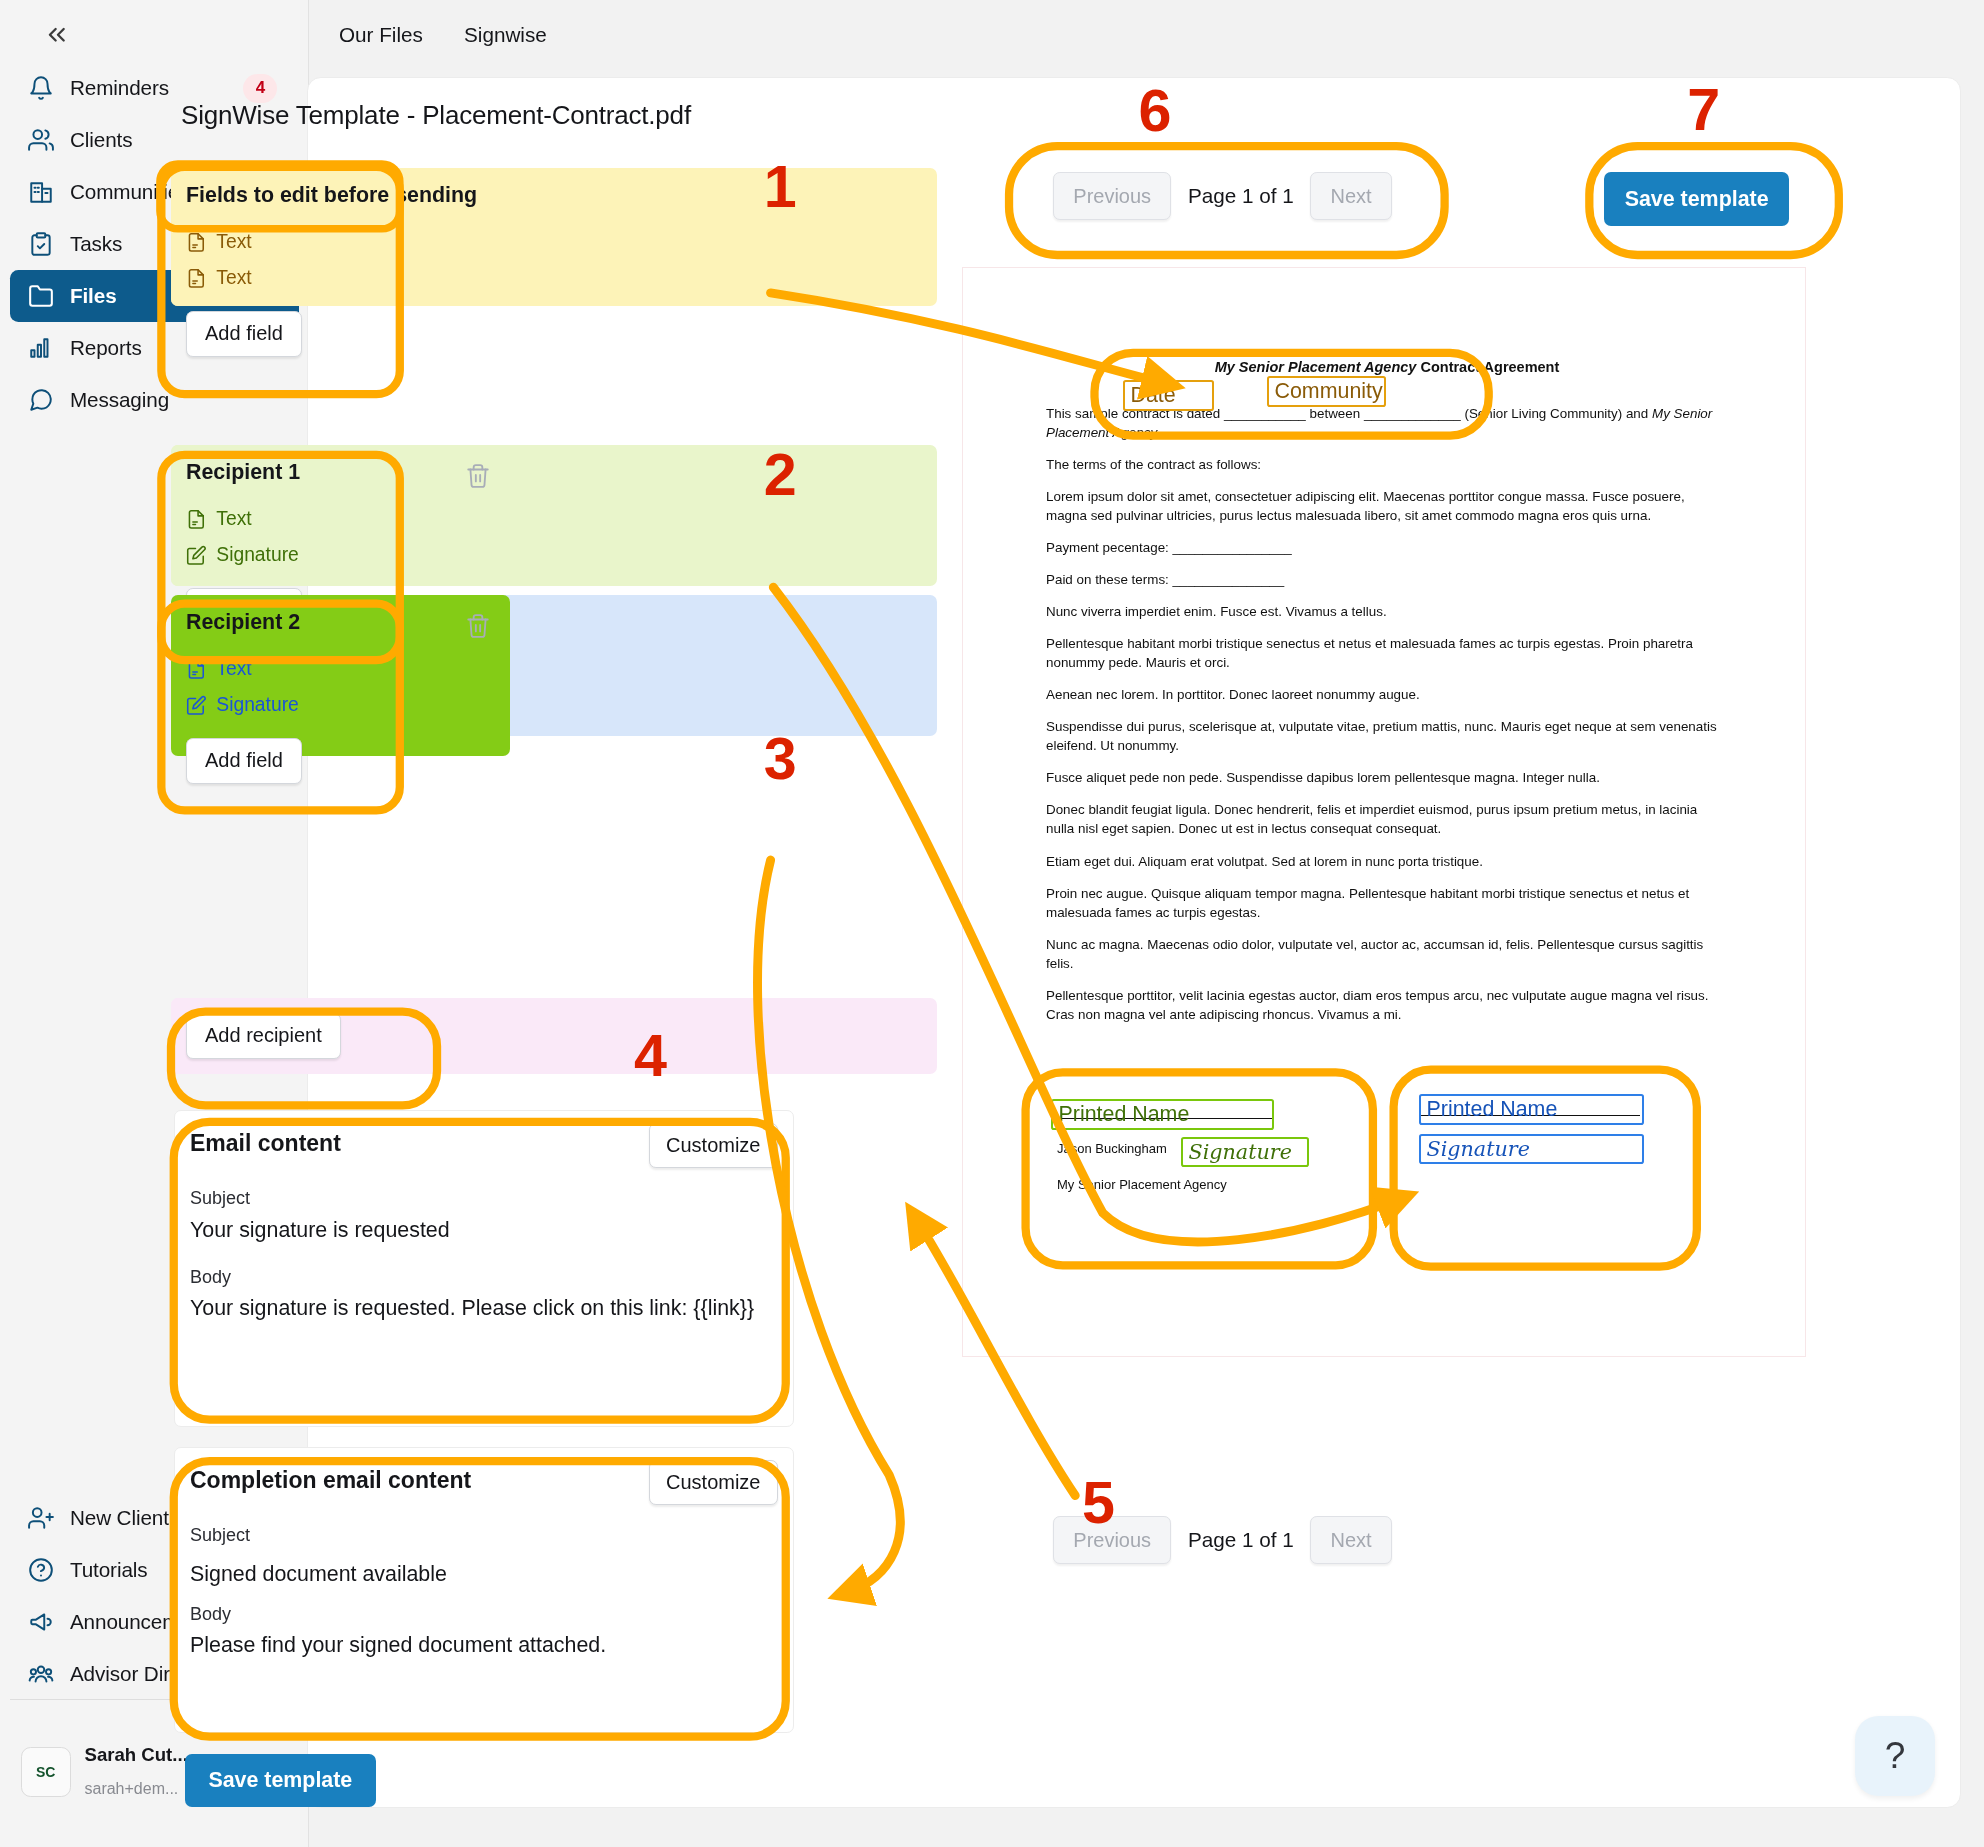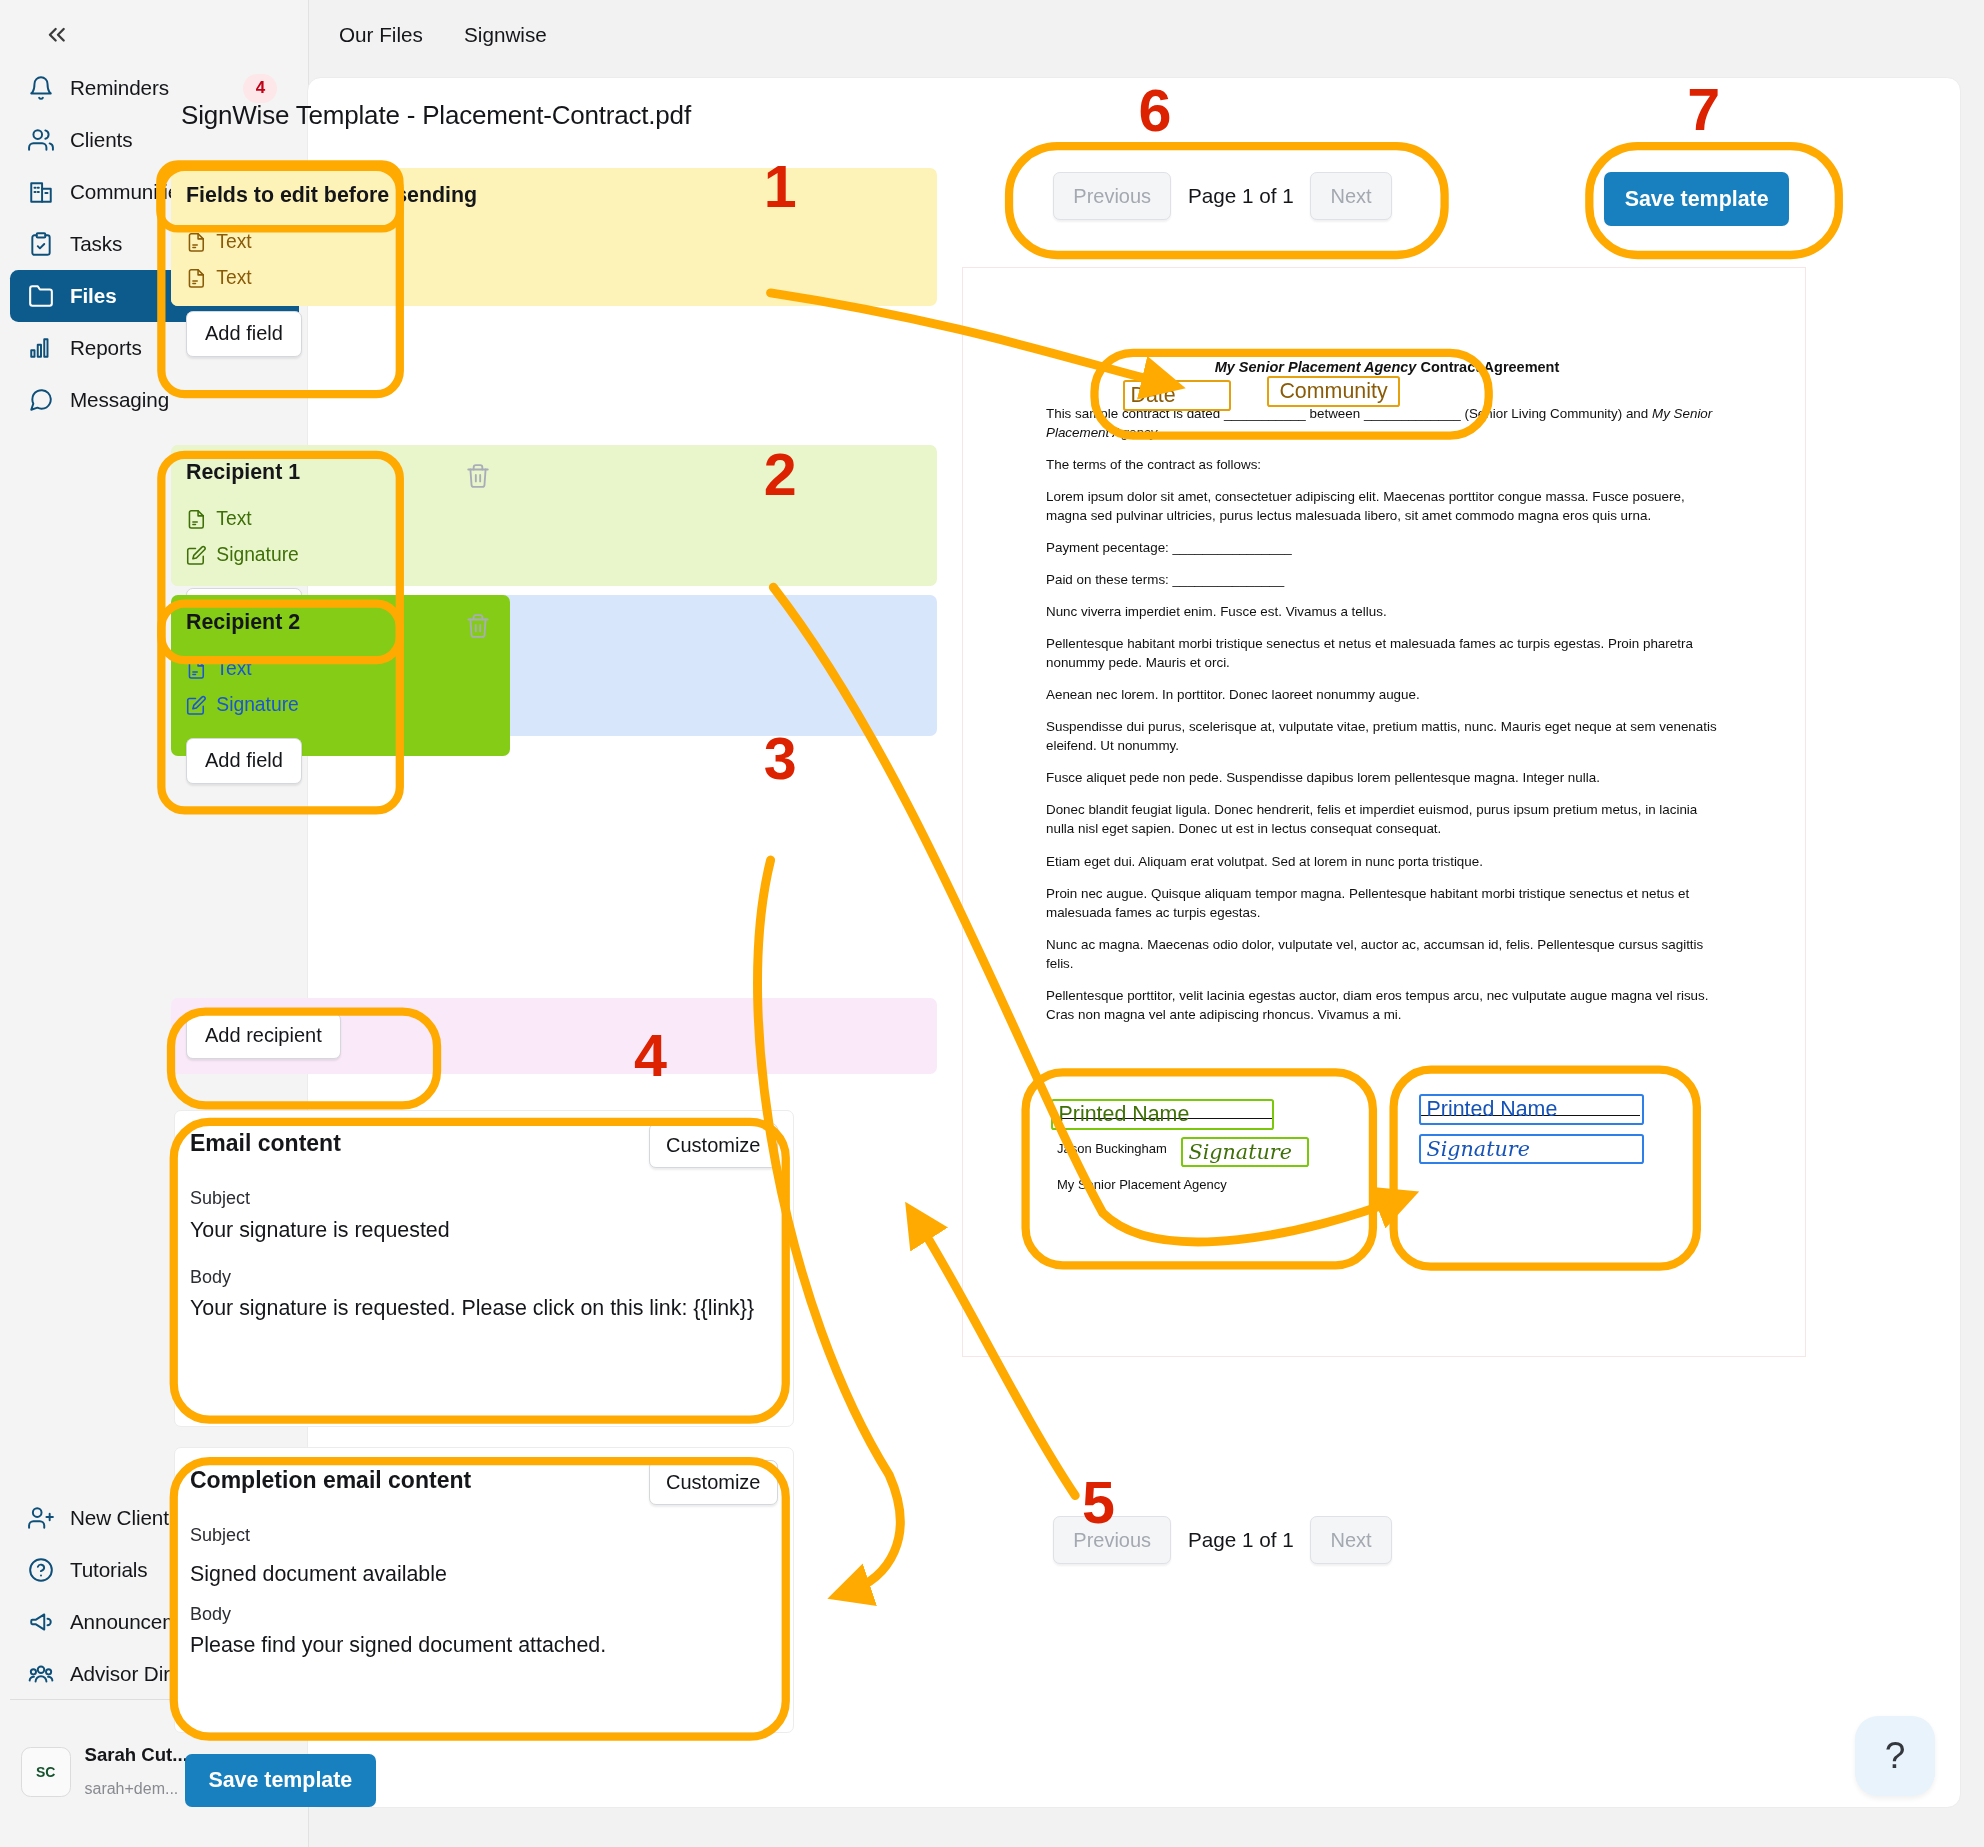--- a/index.html
+++ b/index.html
@@ -196,22 +196,22 @@
   .pdf-field {
     position: absolute; border: 2.1px solid;
     border-radius: 2.8px; font-size: 21.4px; line-height: 1;
     padding: 2.8px 5.5px; background: transparent; white-space: nowrap;
   }
   .pf-amber { border-color: #e5a00d; color: #8a5b08; }
   .pf-green { border-color: #7ac70c; color: #3f7008; }
   .pf-blue  { border-color: #2e7fe8; color: #1653b8; }
   .pdf-field.script { font-family: "DejaVu Serif", serif; font-style: italic; font-size: 20.7px; }
 
-  #pf-date { left: 1123px; top: 380px; width: 108px; }
-  #pf-community { left: 1267px; top: 376px; width: 133px; text-align: center; }
+  #pf-date { left: 1123px; top: 380px; width: 91px; }
+  #pf-community { left: 1267px; top: 376px; width: 119px; }
   #pf-name-left { left: 1051px; top: 1099px; width: 223px; }
   #pf-sig-left { left: 1181px; top: 1137px; width: 128px; }
   #pf-name-right { left: 1419px; top: 1094px; width: 225px; }
   #pf-sig-right { left: 1419px; top: 1134px; width: 225px; }
 
   .sig-block { position: absolute; font-size: 13px; color: #111; }
   #sig-line-left { left: 1054px; top: 1118px; width: 219px; border-bottom: 1.4px solid #111; }
   #sig-name-left { left: 1057px; top: 1141px; }
   #sig-org-left { left: 1057px; top: 1177px; }
   #sig-line-right { left: 1421px; top: 1115px; width: 219px; border-bottom: 1.4px solid #111; }

